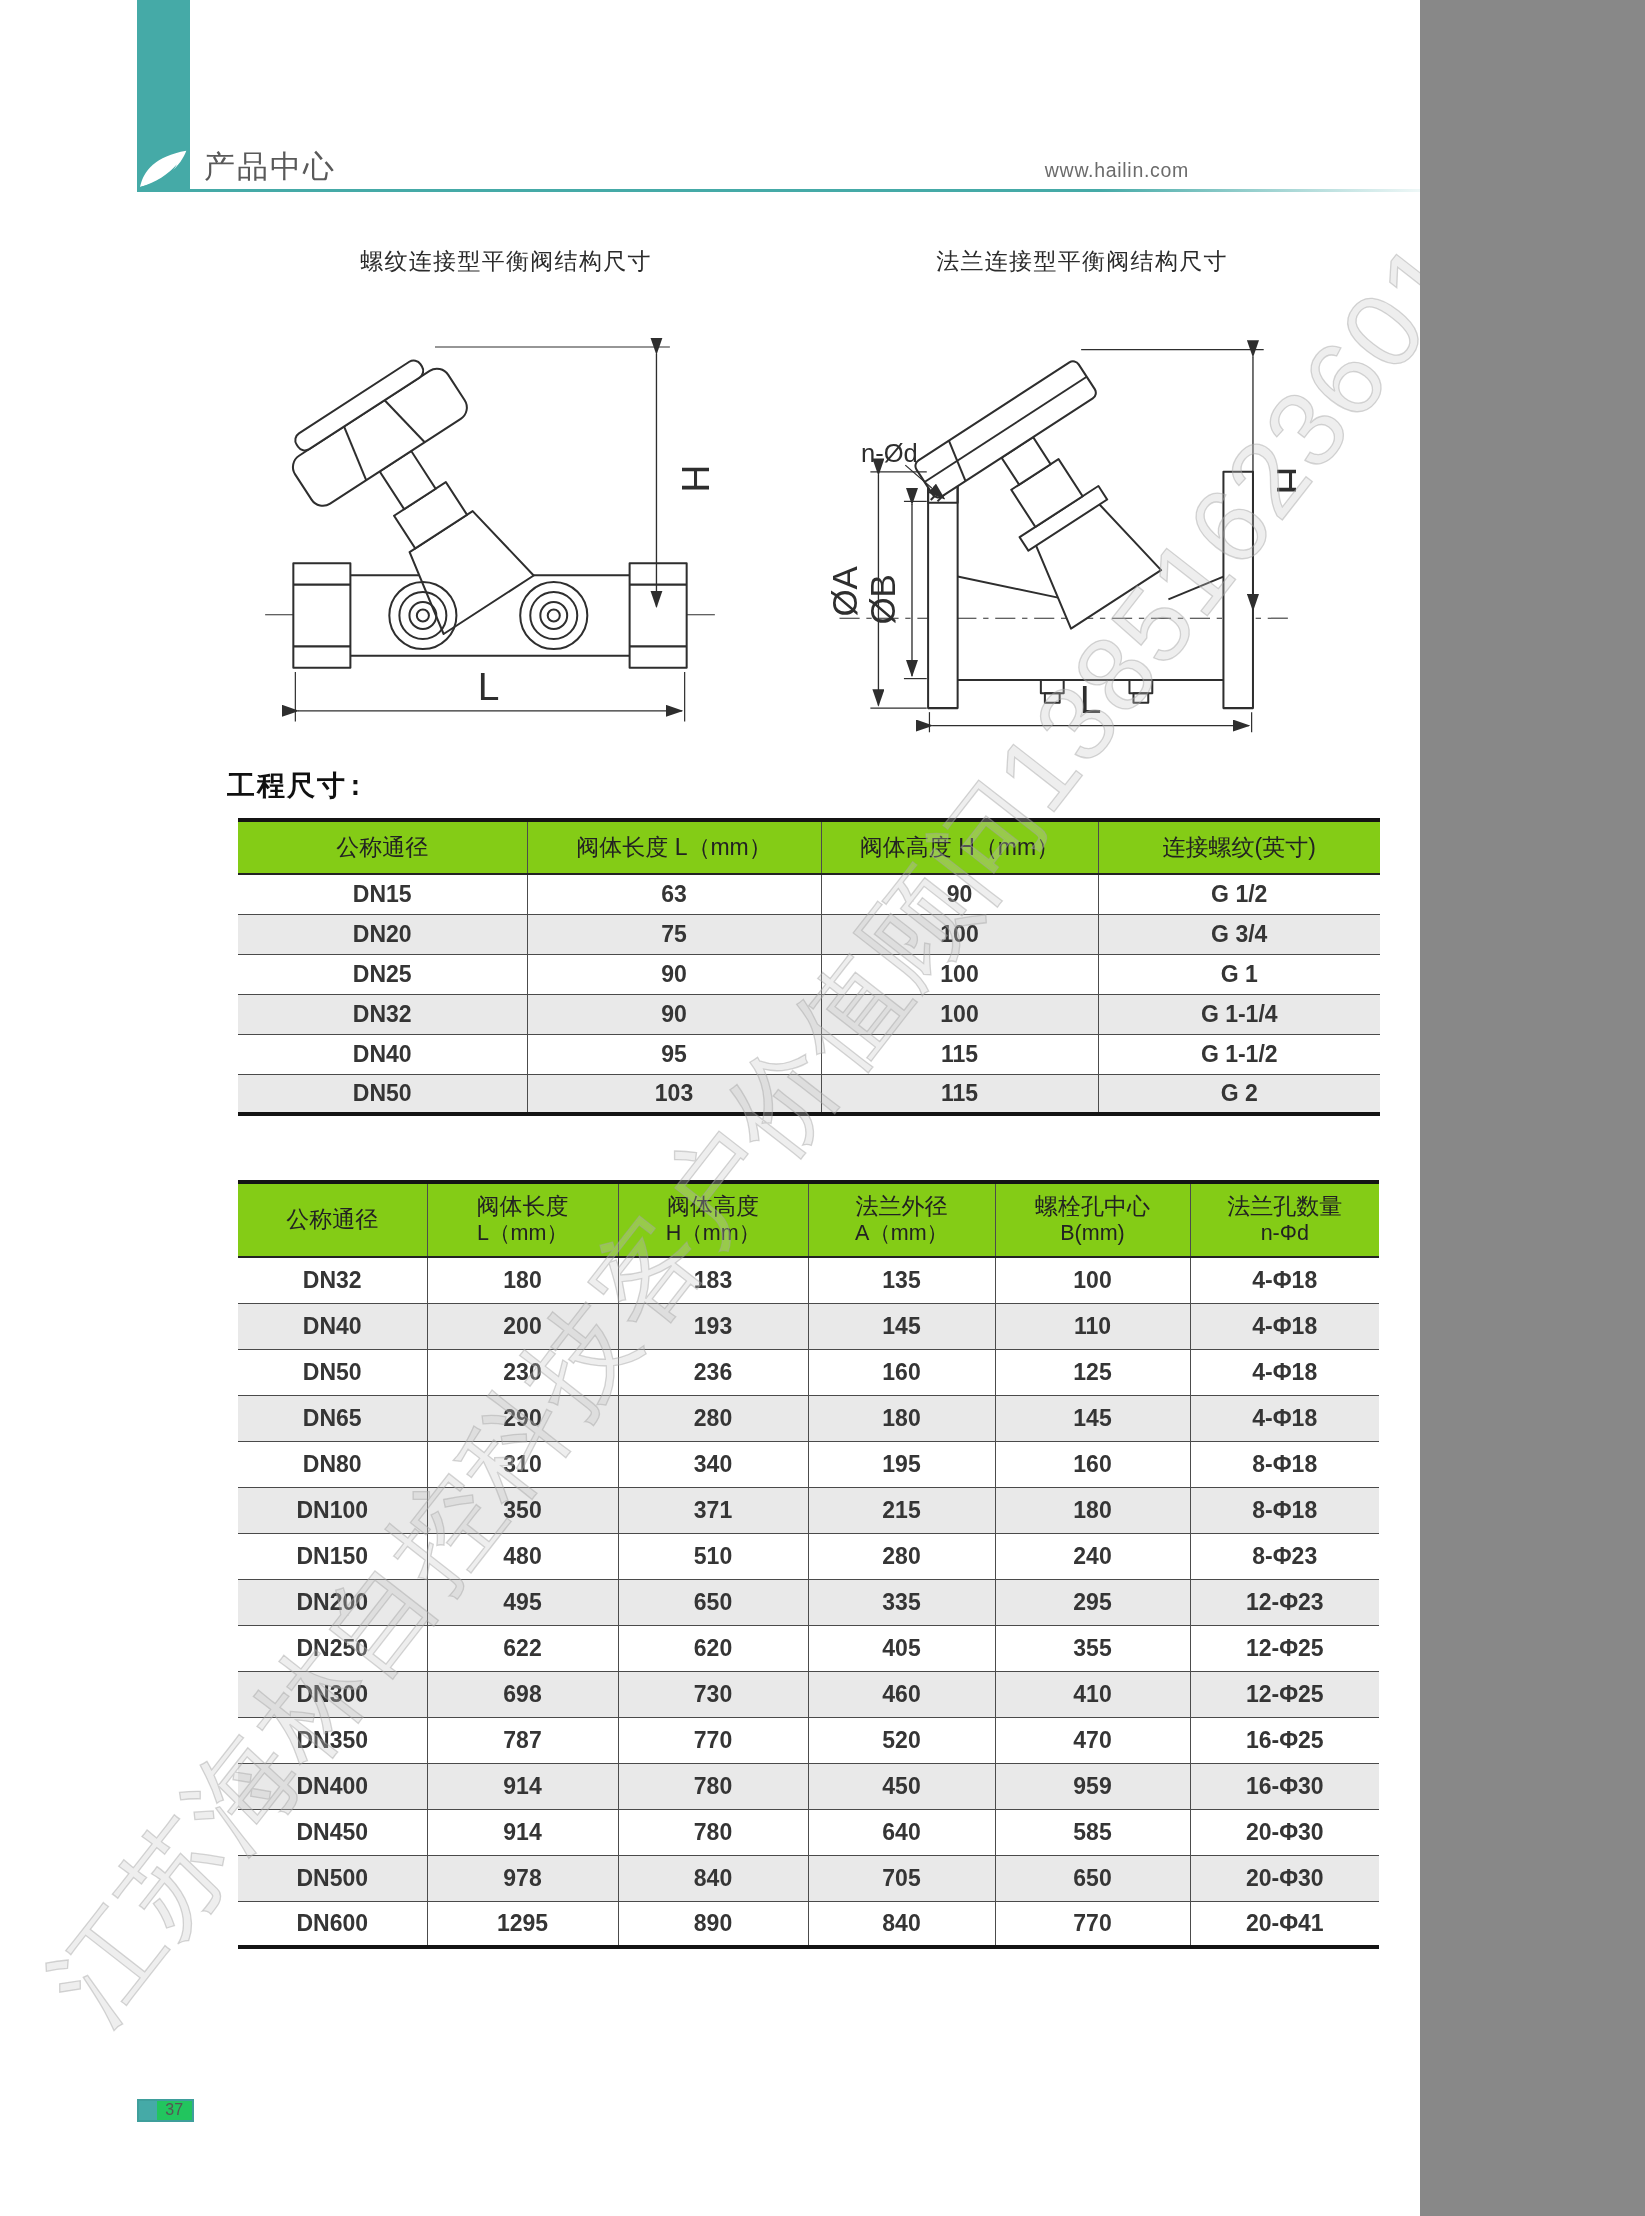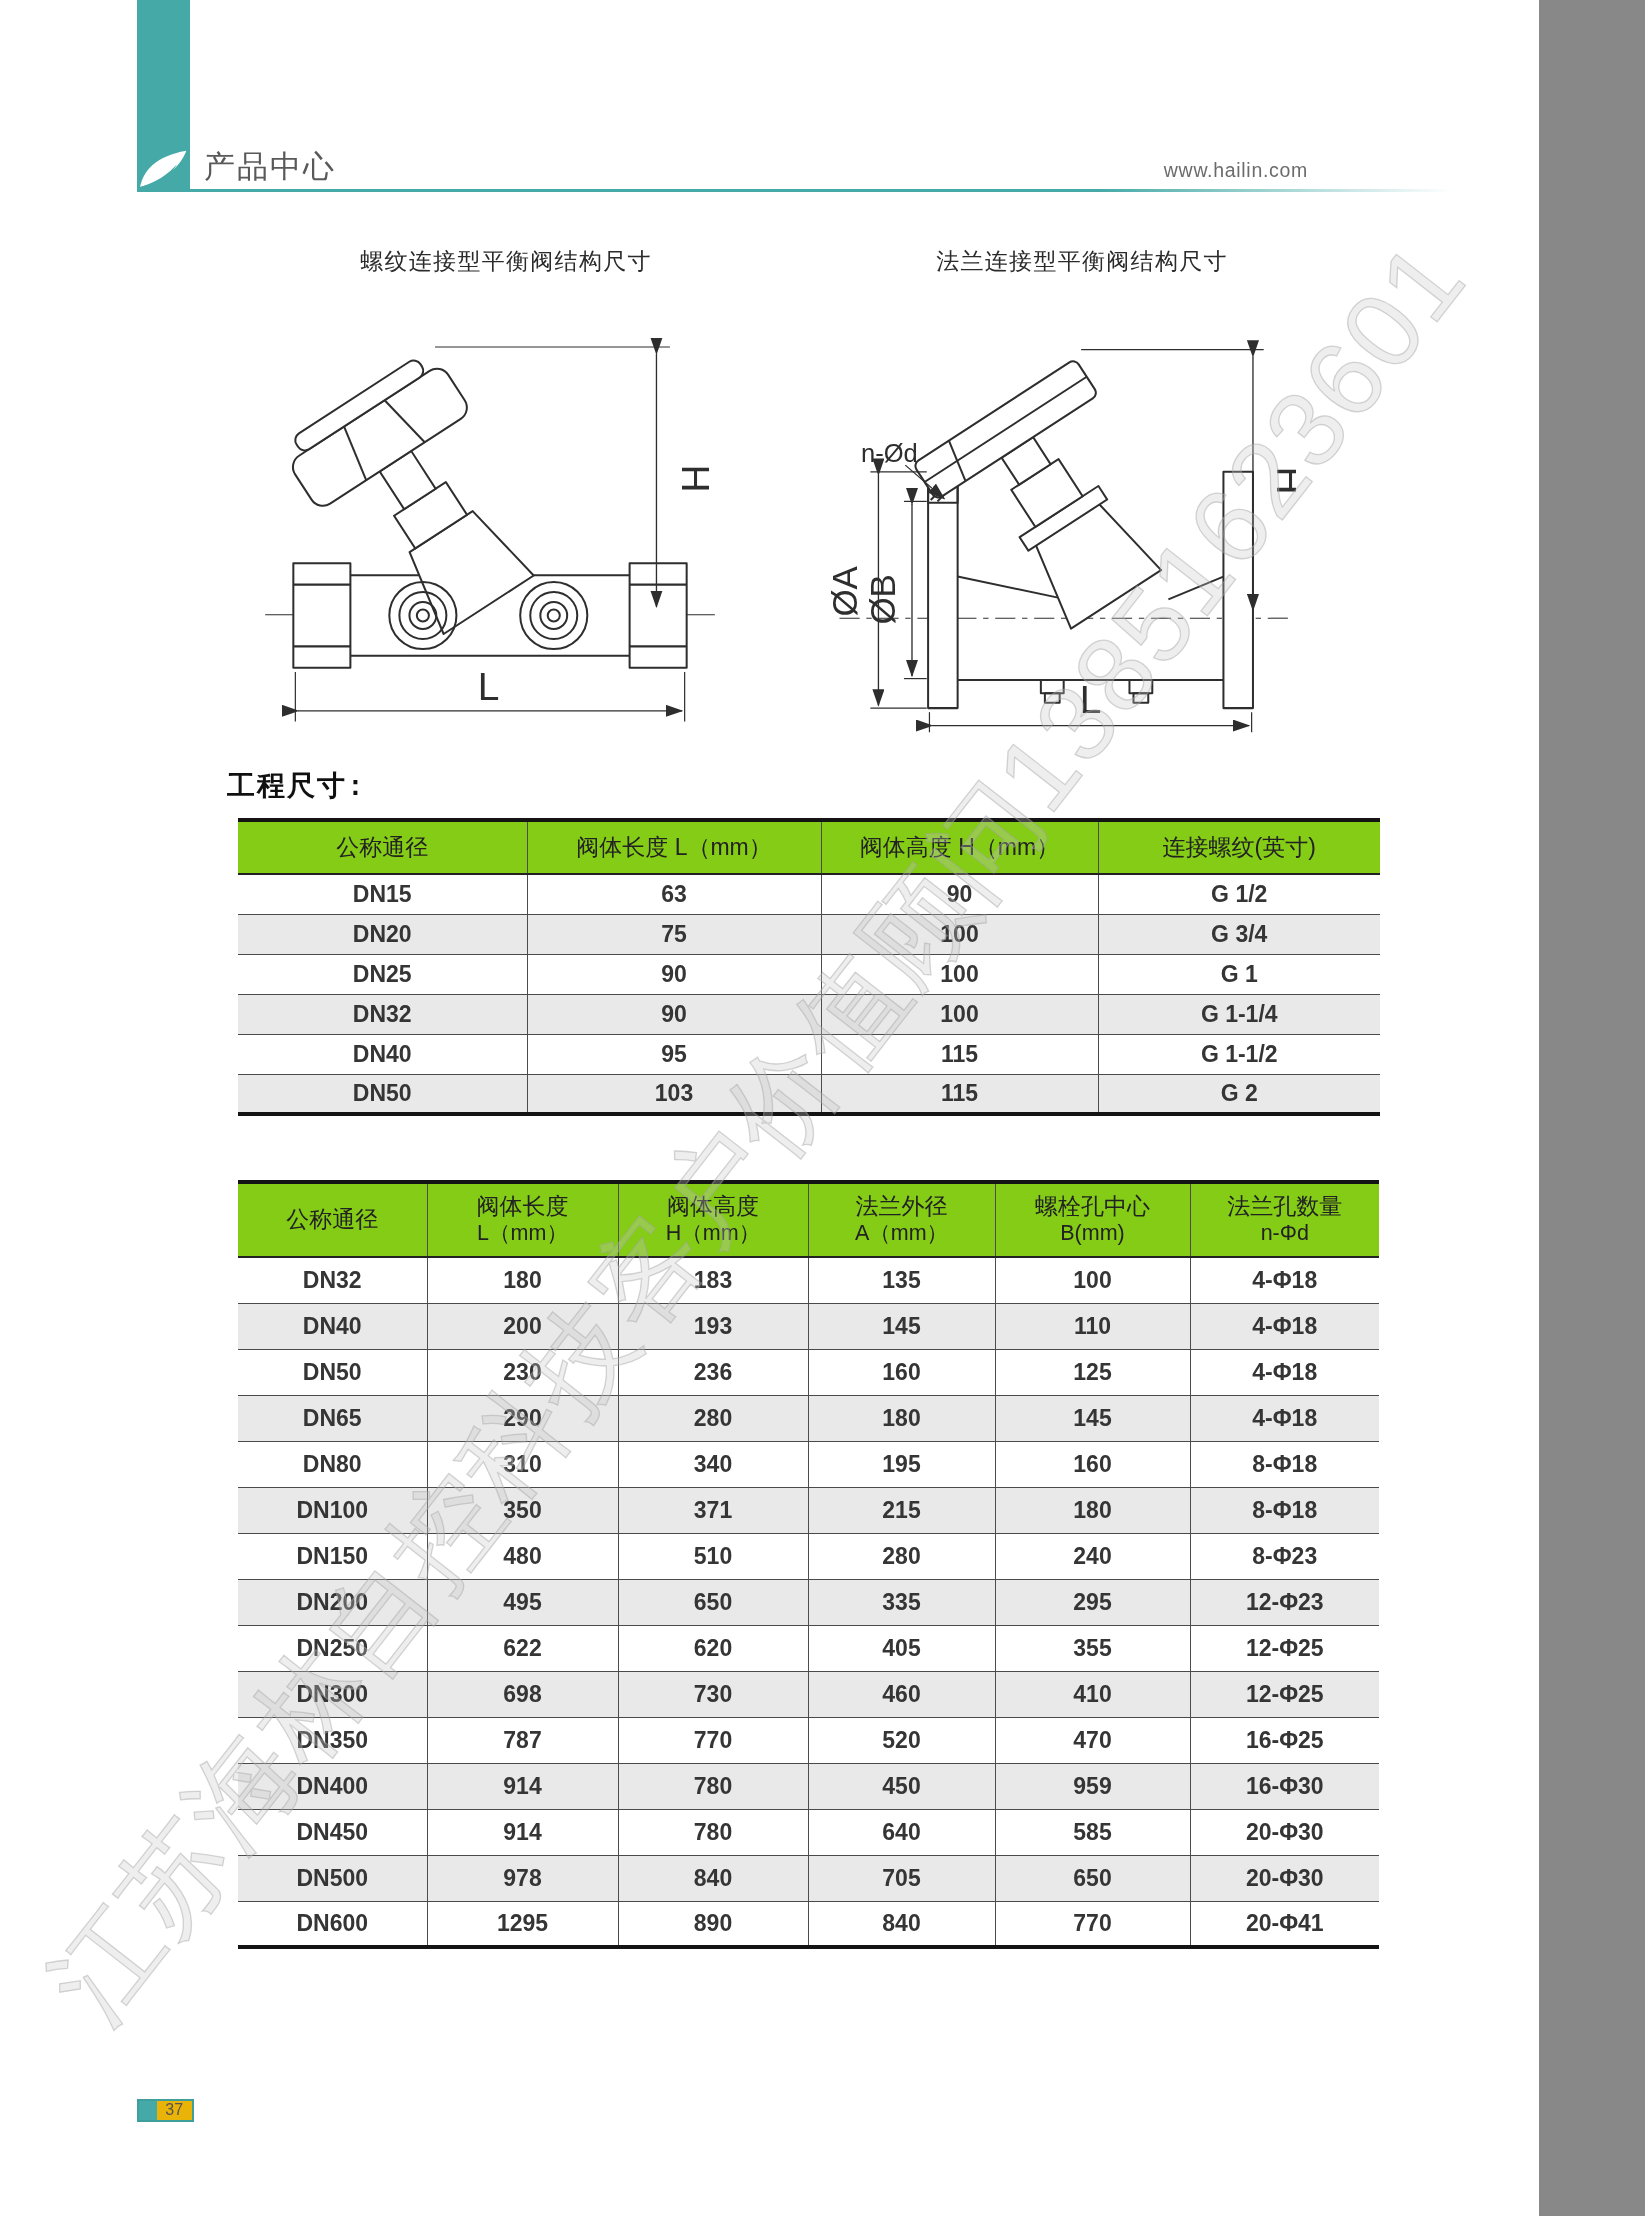--- a/index.html
+++ b/index.html
@@ -1,16 +1,16 @@
 <!DOCTYPE html>
 <html style="font-size:10.7px"><head>
 <meta charset="utf-8">
 <style>
   html,body{margin:0;padding:0;background:#888;}
-  #page{position:relative;width:1539px;height:2216px;background:#ffffff;overflow:hidden;
+  #page{position:relative;width:1420px;height:2216px;background:#ffffff;overflow:hidden;
         font-family:"Liberation Sans","DejaVu Sans",sans-serif;color:#333;}
 
   
   .topbar{position:absolute;left:137px;top:0;width:53px;height:192px;background:#45aaa7;}
   .leaf{position:absolute;left:138px;top:148px;width:51px;height:43px;}
   .brandline{position:absolute;left:190px;top:189px;width:1262px;height:2.7px;
              background:linear-gradient(to right,#45aaa7 0%,#45aaa7 72%,rgba(69,170,167,0) 100%);}
   .section-title{position:absolute;left:204px;top:146px;font-size:31px;color:#595959;letter-spacing:2px;}
   .website{position:absolute;right:231px;top:159px;font-size:19.5px;color:#6b6b6b;letter-spacing:0.7px;}
 
@@ -49,21 +49,21 @@
   #table2 th .l2{display:block;line-height:1.2;font-size:21.5px;}
 
   
   .watermark{position:absolute;left:759px;top:1132px;white-space:nowrap;z-index:6;
              transform:translate(-50%,-50%) rotate(-52deg);transform-origin:center;
              font-size:107px;letter-spacing:2.7px;color:rgba(200,200,200,0.30);
              -webkit-text-stroke:1.3px rgba(165,165,165,0.45);pointer-events:none;}
 
   
   .page-badge{position:absolute;left:137px;top:2099px;width:53px;height:19px;
-              border:2px solid #3f9f9c;background:#eab308;display:flex;align-items:stretch;}
+              border:2px solid #3f9f9c;background:#22c55e;display:flex;align-items:stretch;}
   .page-badge .chip{width:17.5px;background:#45aaa7;}
   .page-badge .num{flex:1;text-align:center;font-size:16px;color:#555;line-height:17.5px;}
 </style>
 </head>
 <body>
 
 <div id="page">
 
   <div class="topbar"></div>
   <svg class="leaf" viewBox="0 0 76 64">

